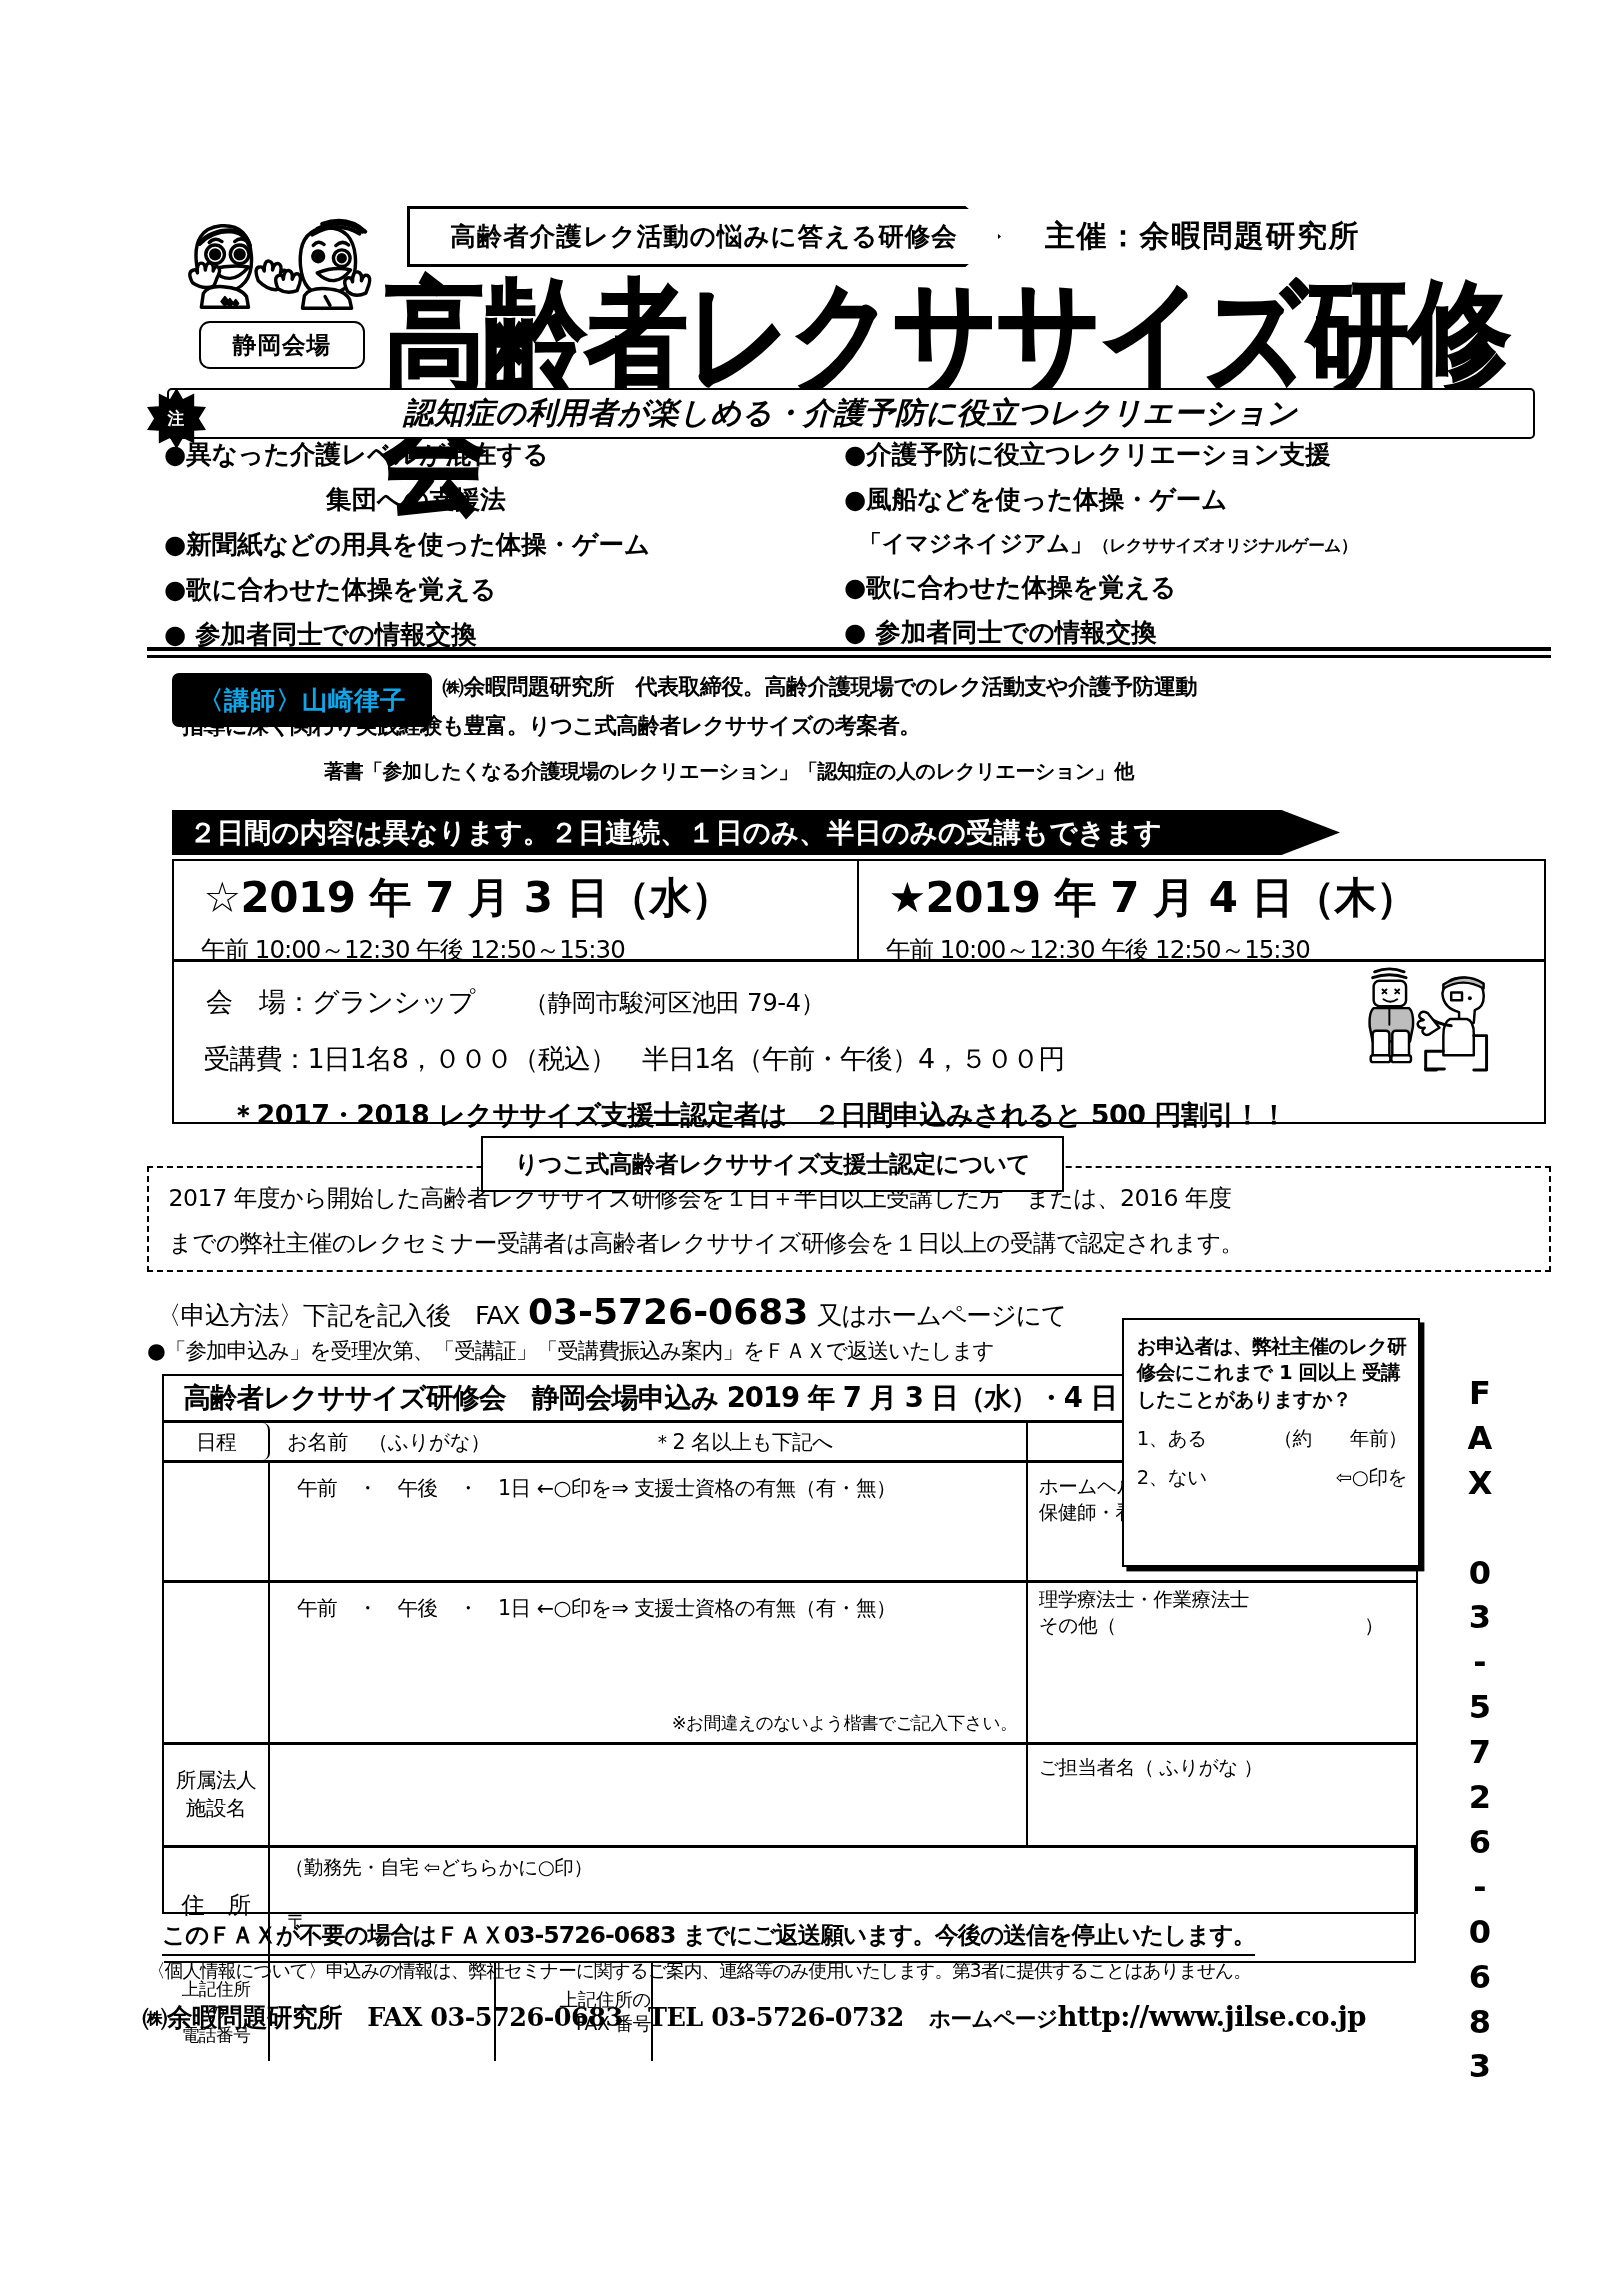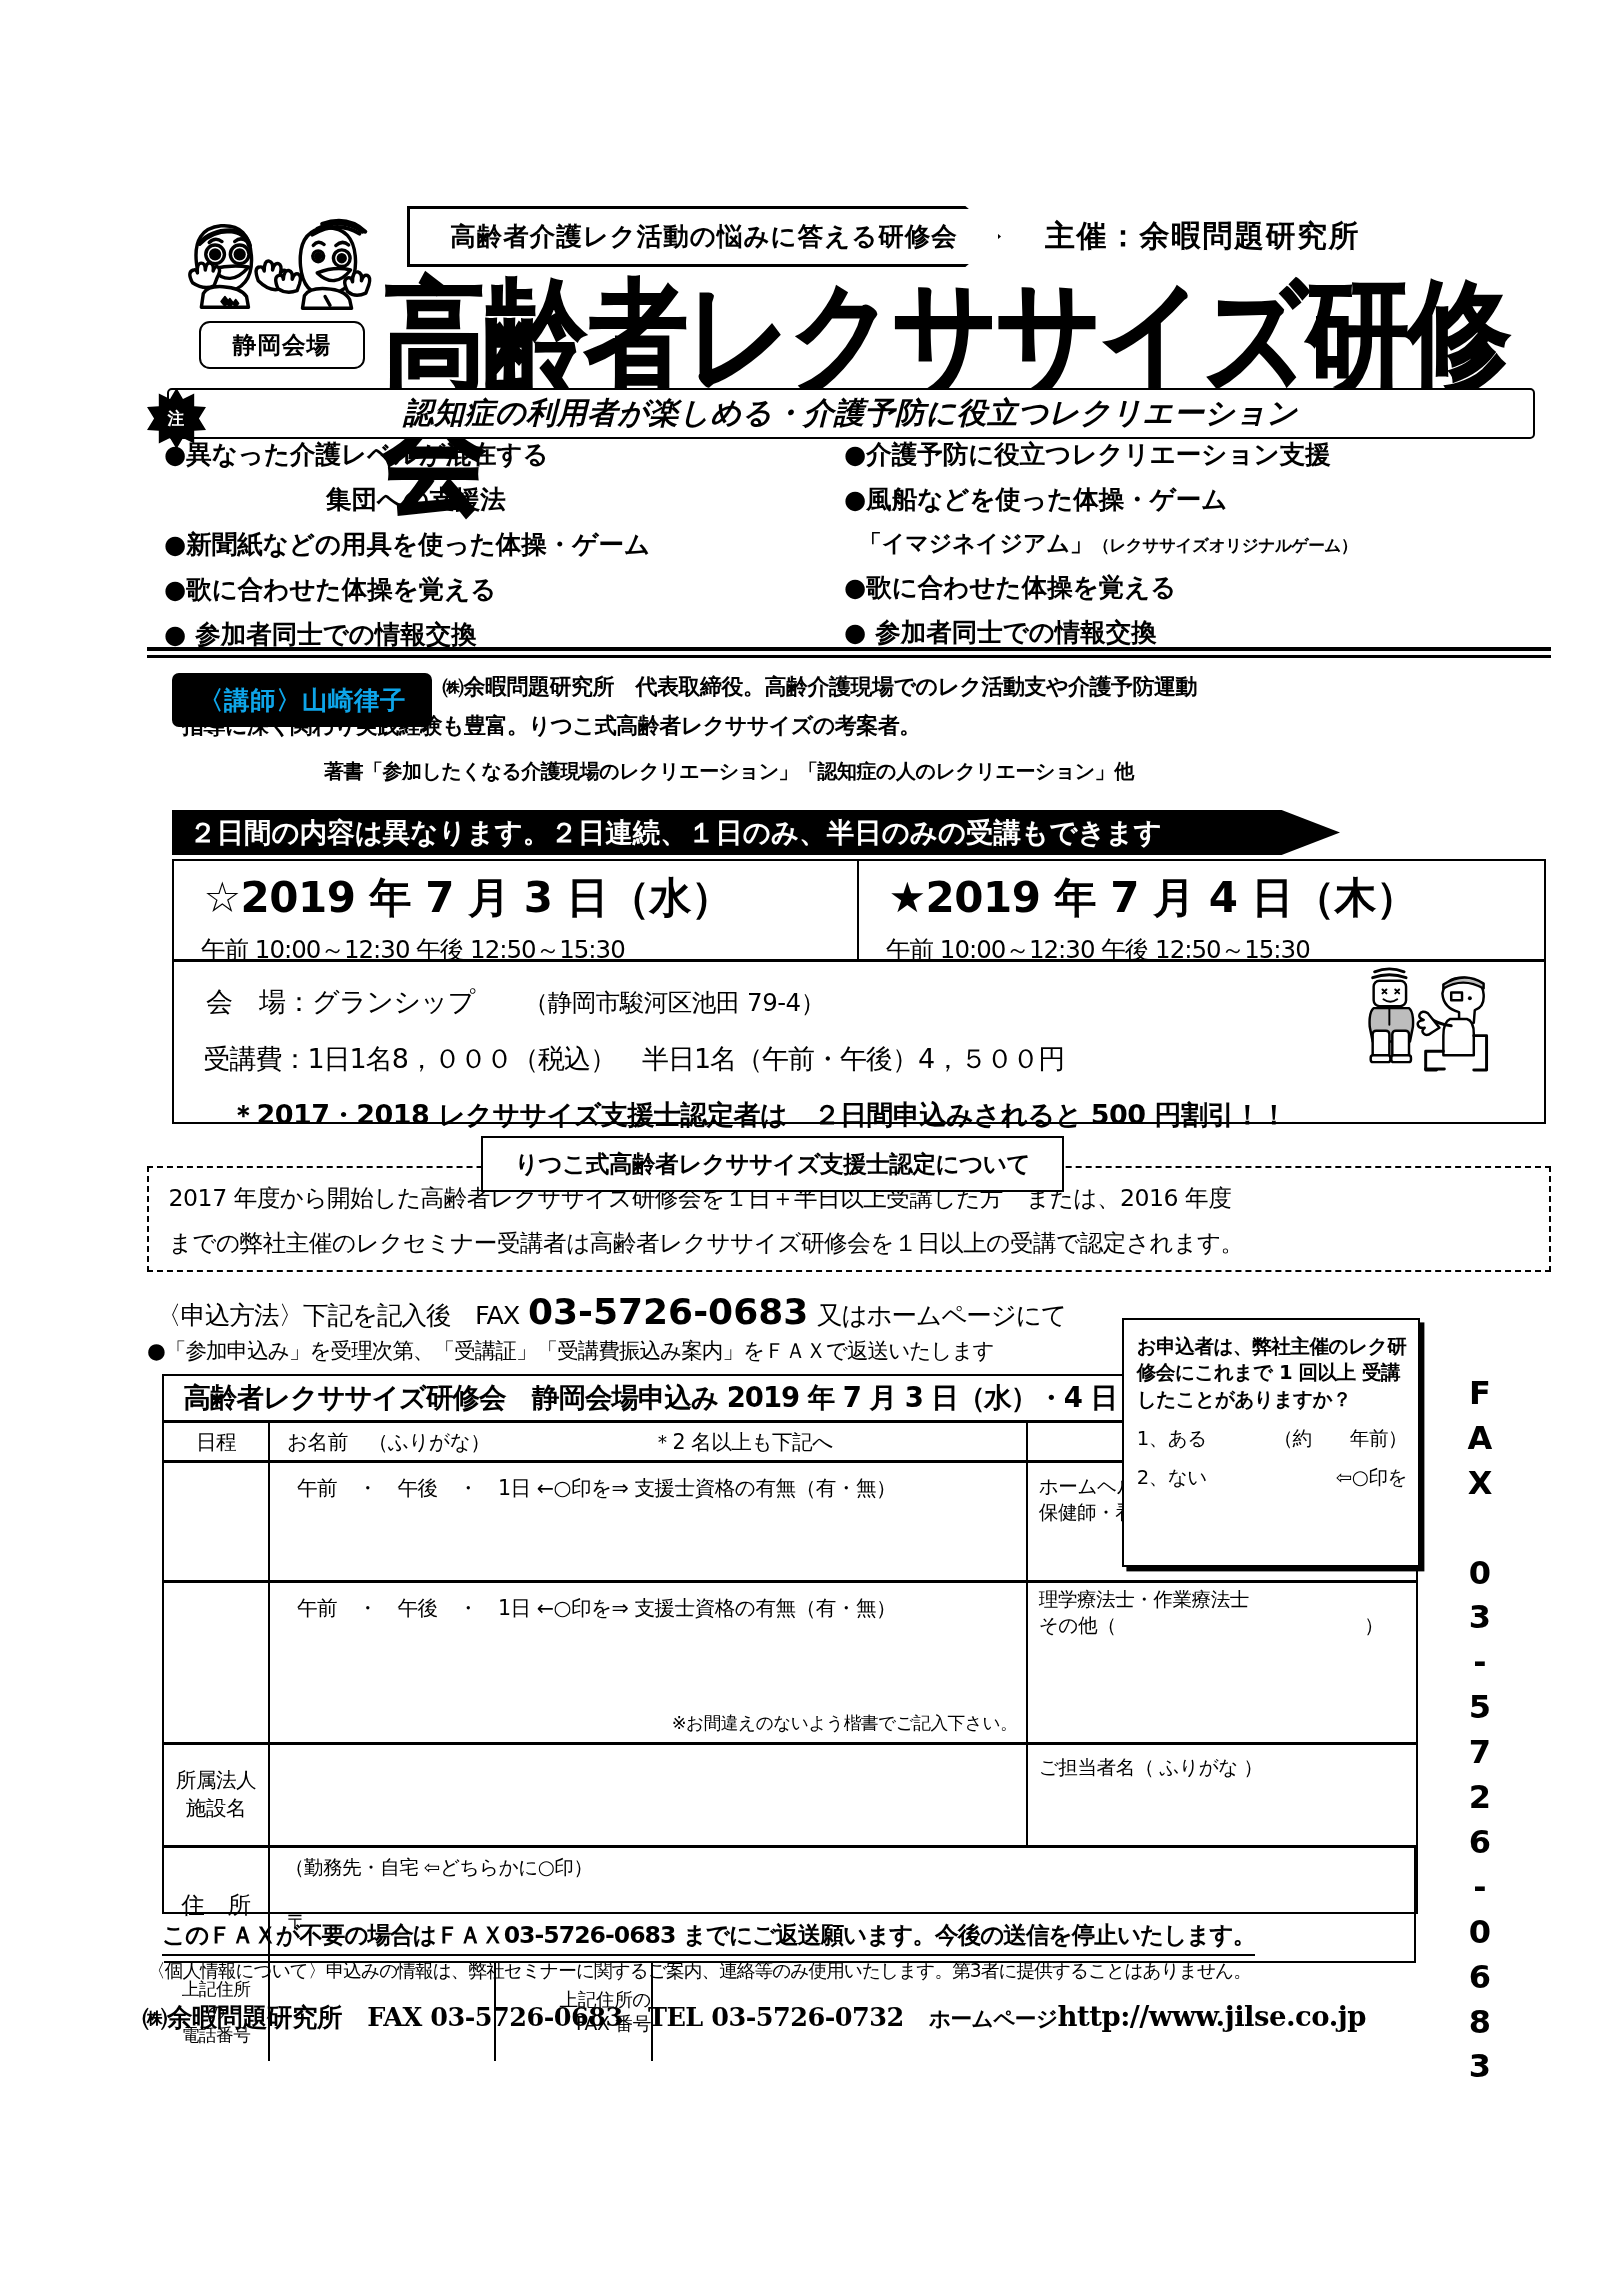--- a/index.html
+++ b/index.html
@@ -126,21 +126,21 @@
   #form{left:162px;top:1374px;width:1256px;height:540px;border:2.5px solid #000;box-sizing:border-box;}
   #form-head{height:47px;border-bottom:3.9px solid #000;box-sizing:border-box;display:flex;align-items:center;}
   #form-head span{font-size:27.5px;font-weight:bold;padding-left:19.6px;letter-spacing:-1px;}
 
   .frow{display:flex;box-sizing:border-box;}
   .fcell{box-sizing:border-box;border-right:2px solid #000;position:relative;}
   .fcell:last-child{border-right:none;}
   .fl{font-size:20.6px;letter-spacing:-0.5px;}
 
   #hdrow{height:40px;border-bottom:3.4px solid #000;}
-  #c-nittei{width:106px;display:flex;align-items:center;justify-content:center;}
+  #c-nittei{width:106px;display:flex;align-items:center;justify-content:center;border-radius:7px;}
   #c-name{width:758px;display:flex;align-items:center;}
   #c-mark{width:auto;flex:1;display:flex;align-items:center;justify-content:center;}
 
   #r1{height:120px;border-bottom:3.9px solid #000;}
   #r2{height:162px;border-bottom:3.9px solid #000;}
   .opt{font-size:20.6px;letter-spacing:-0.5px;padding:10.8px 0 0 27px;}
   .note{font-size:17.7px;position:absolute;right:8.8px;bottom:6.9px;letter-spacing:-0.5px;}
 
   #prof-cell{padding:10.8px 10.8px 0 10.8px;}
   .prof{font-size:19.6px;line-height:1.32;letter-spacing:-0.5px;}

